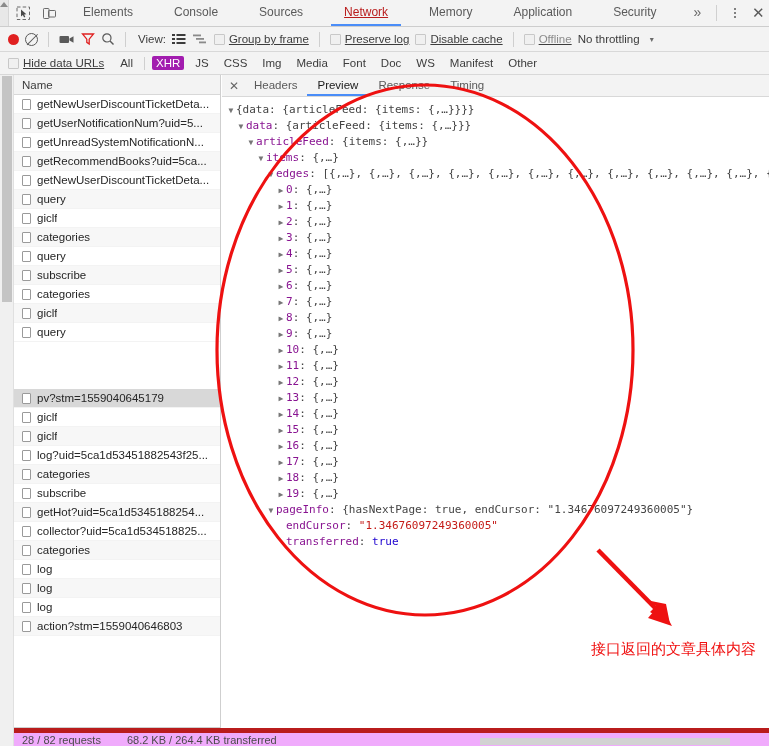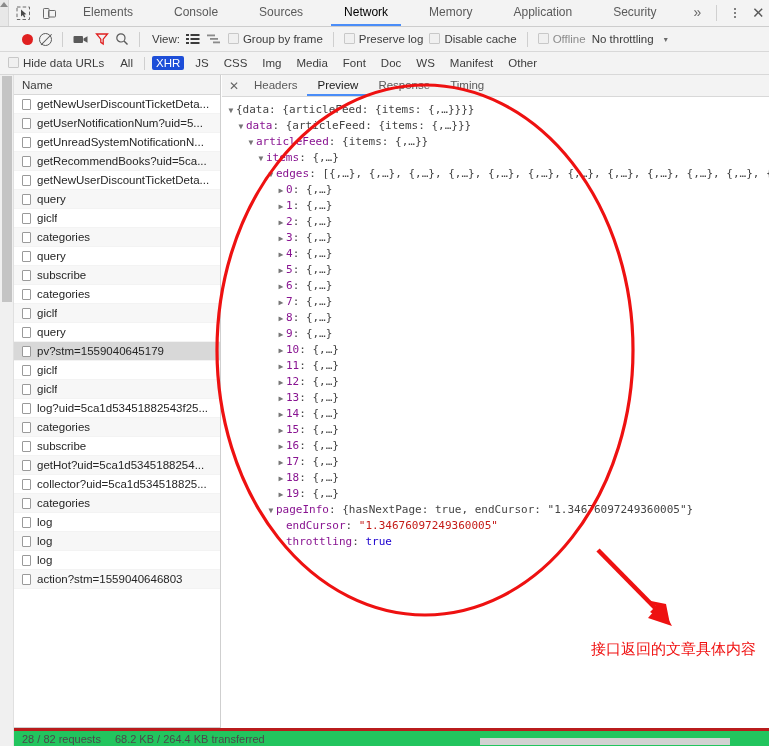--- a/index.html
+++ b/index.html
@@ -41,33 +41,33 @@
   .tb-icon { width: 17px; height: 17px; display:flex; align-items:center; justify-content:center; cursor: pointer;}
   .tb-sep { width: 1px; background: #d0d0d0; margin: 6px 3px; }
   .tabs { display: flex; align-items: stretch; gap: 15px; }
   .tab {
     padding: 0 13px;
     display: flex; align-items: center;
     font-size: 12px; color: #5a5a5a;
     cursor: pointer; white-space: nowrap;
     border-bottom: 2px solid transparent;
   }
-  .tab.active { color: #000000; border-bottom: 2px solid #4a8df8; }
+  .tab.active { color: #b91c1c; border-bottom: 2px solid #4a8df8; text-decoration: underline; }
   .tab.chev { font-size: 14px; color: #666; padding: 0 9px; }
   .tabbar-right { margin-left: auto; display: flex; align-items: center; padding-right: 6px; gap: 2px;}
   .tabbar-right .tb-sep2 { width:1px; height:16px; background:#d0d0d0; margin: 0 6px; }
   .kebab { width: 20px; height: 22px; display:flex; flex-direction:column; align-items:center; justify-content:center; gap:2px; cursor:pointer;}
   .kebab i { width:2px; height:2px; background:#5a5a5a; border-radius:50%; display:block;}
   .closex { width: 22px; height: 22px; display:flex;align-items:center;justify-content:center; font-size:15px; color:#5a5a5a; cursor:pointer;}
 
   
   .net-toolbar {
     position: absolute; top: 27px; left: 0; width: 769px; height: 25px;
     background: #f3f3f3; border-bottom: 1px solid #d8d8d8;
-    display: flex; align-items: center; padding-left: 22px; gap: 6px;
+    display: flex; align-items: center; padding-left: 8px; gap: 6px;
     font-size: 11.5px; color: #3c3c3c;
   }
   .rec-dot { width:11px;height:11px;border-radius:50%;background:#e02020; cursor:pointer;}
   .clear-circ {
     width:13px;height:13px;border-radius:50%;border:1.4px solid #5a5a5a;
     position:relative; cursor:pointer;
   }
   .clear-circ:after{
     content:""; position:absolute; left:-1px; top:5px; width:15px;height:1.4px;background:#5a5a5a;
     transform: rotate(-45deg); transform-origin:center;
@@ -77,41 +77,41 @@
   .filter-funnel { width:14px;height:14px; cursor:pointer;}
   .search-mag { width:14px;height:14px; cursor:pointer;}
   .viewlabel { color:#3c3c3c; margin-left:2px; }
   .view-btn { width:15px;height:13px; cursor:pointer; display:flex;align-items:center;}
   .chk {
     width: 11px; height: 11px; border: 1px solid #b5b5b5; background: #fbfbfb;
     display: inline-block; vertical-align: middle; border-radius: 1px;
     cursor: pointer; flex: none;
   }
   .chk.dim { border-color:#c8c8c8; background:#f0f0f0; }
-  .cb-wrap { display:flex;align-items:flex-start;gap:4px; cursor:pointer; }
+  .cb-wrap { display:flex;align-items:flex-end;gap:4px; cursor:pointer;text-decoration:underline; }
   .cb-wrap.muted span { color: #8c8c8c; }
   .throttle { color:#3c3c3c; }
   .chev-small { font-size:8px; color:#6a6a6a; margin-left:4px; cursor:pointer;}
 
   
   .filter-row {
     position:absolute; top:52px; left:0; width:769px; height:23px;
     background:#f3f3f3; border-bottom:1px solid #d8d8d8;
     display:flex; align-items:center; gap:8px; padding-left:8px;
     font-size:11.5px; color:#3c3c3c;
   }
   .filter-input {
     width: 160px; height:17px; border:1px solid #cfcfcf; background:#fff;
     font-size:11.5px; color:#333; padding:0 4px; font-family:"Liberation Sans",sans-serif;
     outline:none;
   }
   .filter-input::placeholder{ color:#9a9a9a; }
   .types { display:flex; align-items:center; gap:7px; margin-left:4px;}
   .type-pill { cursor:pointer; padding:1px 4px; border-radius:2px; color:#3c3c3c;}
-  .type-pill.active { background:#1d4ed8; color:#fff; }
+  .type-pill.active { background:#a21caf; color:#fff; }
   .type-divider { width:1px;height:13px;background:#cfcfcf; }
 
   
   .win-scroll {
     position:absolute; left:0; top:0; width:14px; height:746px;
     background:#f0f0f0; border-right:1px solid #e0e0e0;
   }
   .win-scroll .thumb {
     position:absolute; left:2px; top:76px; width:10px; height:226px;
     background:#c4c4c4; border-radius:0;
@@ -129,21 +129,21 @@
     font-size:11.5px; color:#3c3c3c;
   }
   .req-list { }
   .req-row {
     height:19px; display:flex; align-items:center; gap:6px;
     padding-left:8px; font-size:11.5px; color:#252525;
     border-bottom:1px solid #f3f3f3; cursor:pointer;
     white-space:nowrap; overflow:hidden;
   }
   .req-row:nth-child(even){ background:#f7f7f7; }
-  .req-row.selected { background:#d8d8d8 !important; }
+  .req-row.selected { background:#d8d8d8 !important;margin-top:47px; }
   .doc-icon {
     width:9px;height:11px;border:1px solid #9a9a9a;background:#fff; flex:none; border-radius:1px;
   }
   .req-name { overflow:hidden; text-overflow:ellipsis; }
 
   
   .detail-panel {
     position:absolute; left:222px; top:75px; width:547px; height:653px;
     background:#fff; overflow:hidden;
   }
@@ -186,22 +186,22 @@
   .annot { position:absolute; pointer-events:none; }
   .annot-text {
     position:absolute; left:591px; top:637px; width:175px;
     color:#f01010; font-size:15px; line-height:25px;
     font-family:"DejaVu Sans", sans-serif;
   }
 
   
   .summary-bar {
     position:absolute; left:14px; top:728px; width:755px; height:18px;
-    background:#22c55e; border-top:3px solid #b91c1c;
-    display:flex; align-items:center; gap:14px; padding-left:8px;
+    background:#f0abfc; border-top:5px solid #b91c1c;
+    display:flex; align-items:center; gap:26px; padding-left:8px;
     font-size:11px; color:#4a4a4a; overflow:hidden;
   }
   .summary-right {
     position:absolute; left:480px; top:738px; width:250px; height:7px;
     background:#d2d2d2;
   }
   .panel-bottom-line {
     position:absolute; left:14px; top:727px; width:207px; height:1px; background:#cfcfcf;
   }
 </style>
@@ -683,21 +683,21 @@
         <span class="indent" style="width:50px"></span>
         <span class="arrow blank">▶</span>
         <span class="key">endCursor</span>
         <span class="punc">:&nbsp;</span>
         <span class="str">"1.34676097249360005"</span>
       </div>
 
       <div class="jline">
         <span class="indent" style="width:50px"></span>
         <span class="arrow blank">▶</span>
-        <span class="key">throttling</span>
+        <span class="key">transferred</span>
         <span class="punc">:&nbsp;</span>
         <span class="bool">true</span>
       </div>
     </div>
   </div>
 
   <svg class="annot" style="left:0;top:0;width:769px;height:746px">
     <ellipse cx="425" cy="350" rx="208" ry="265" fill="none" stroke="#ee1111" stroke-width="3.2"></ellipse>
     <line x1="598" y1="550" x2="663" y2="616" stroke="#ee1111" stroke-width="4.5"></line>
     <polygon points="670,624 650,612 656,606 646,600 666,604" fill="#ee1111"></polygon>

